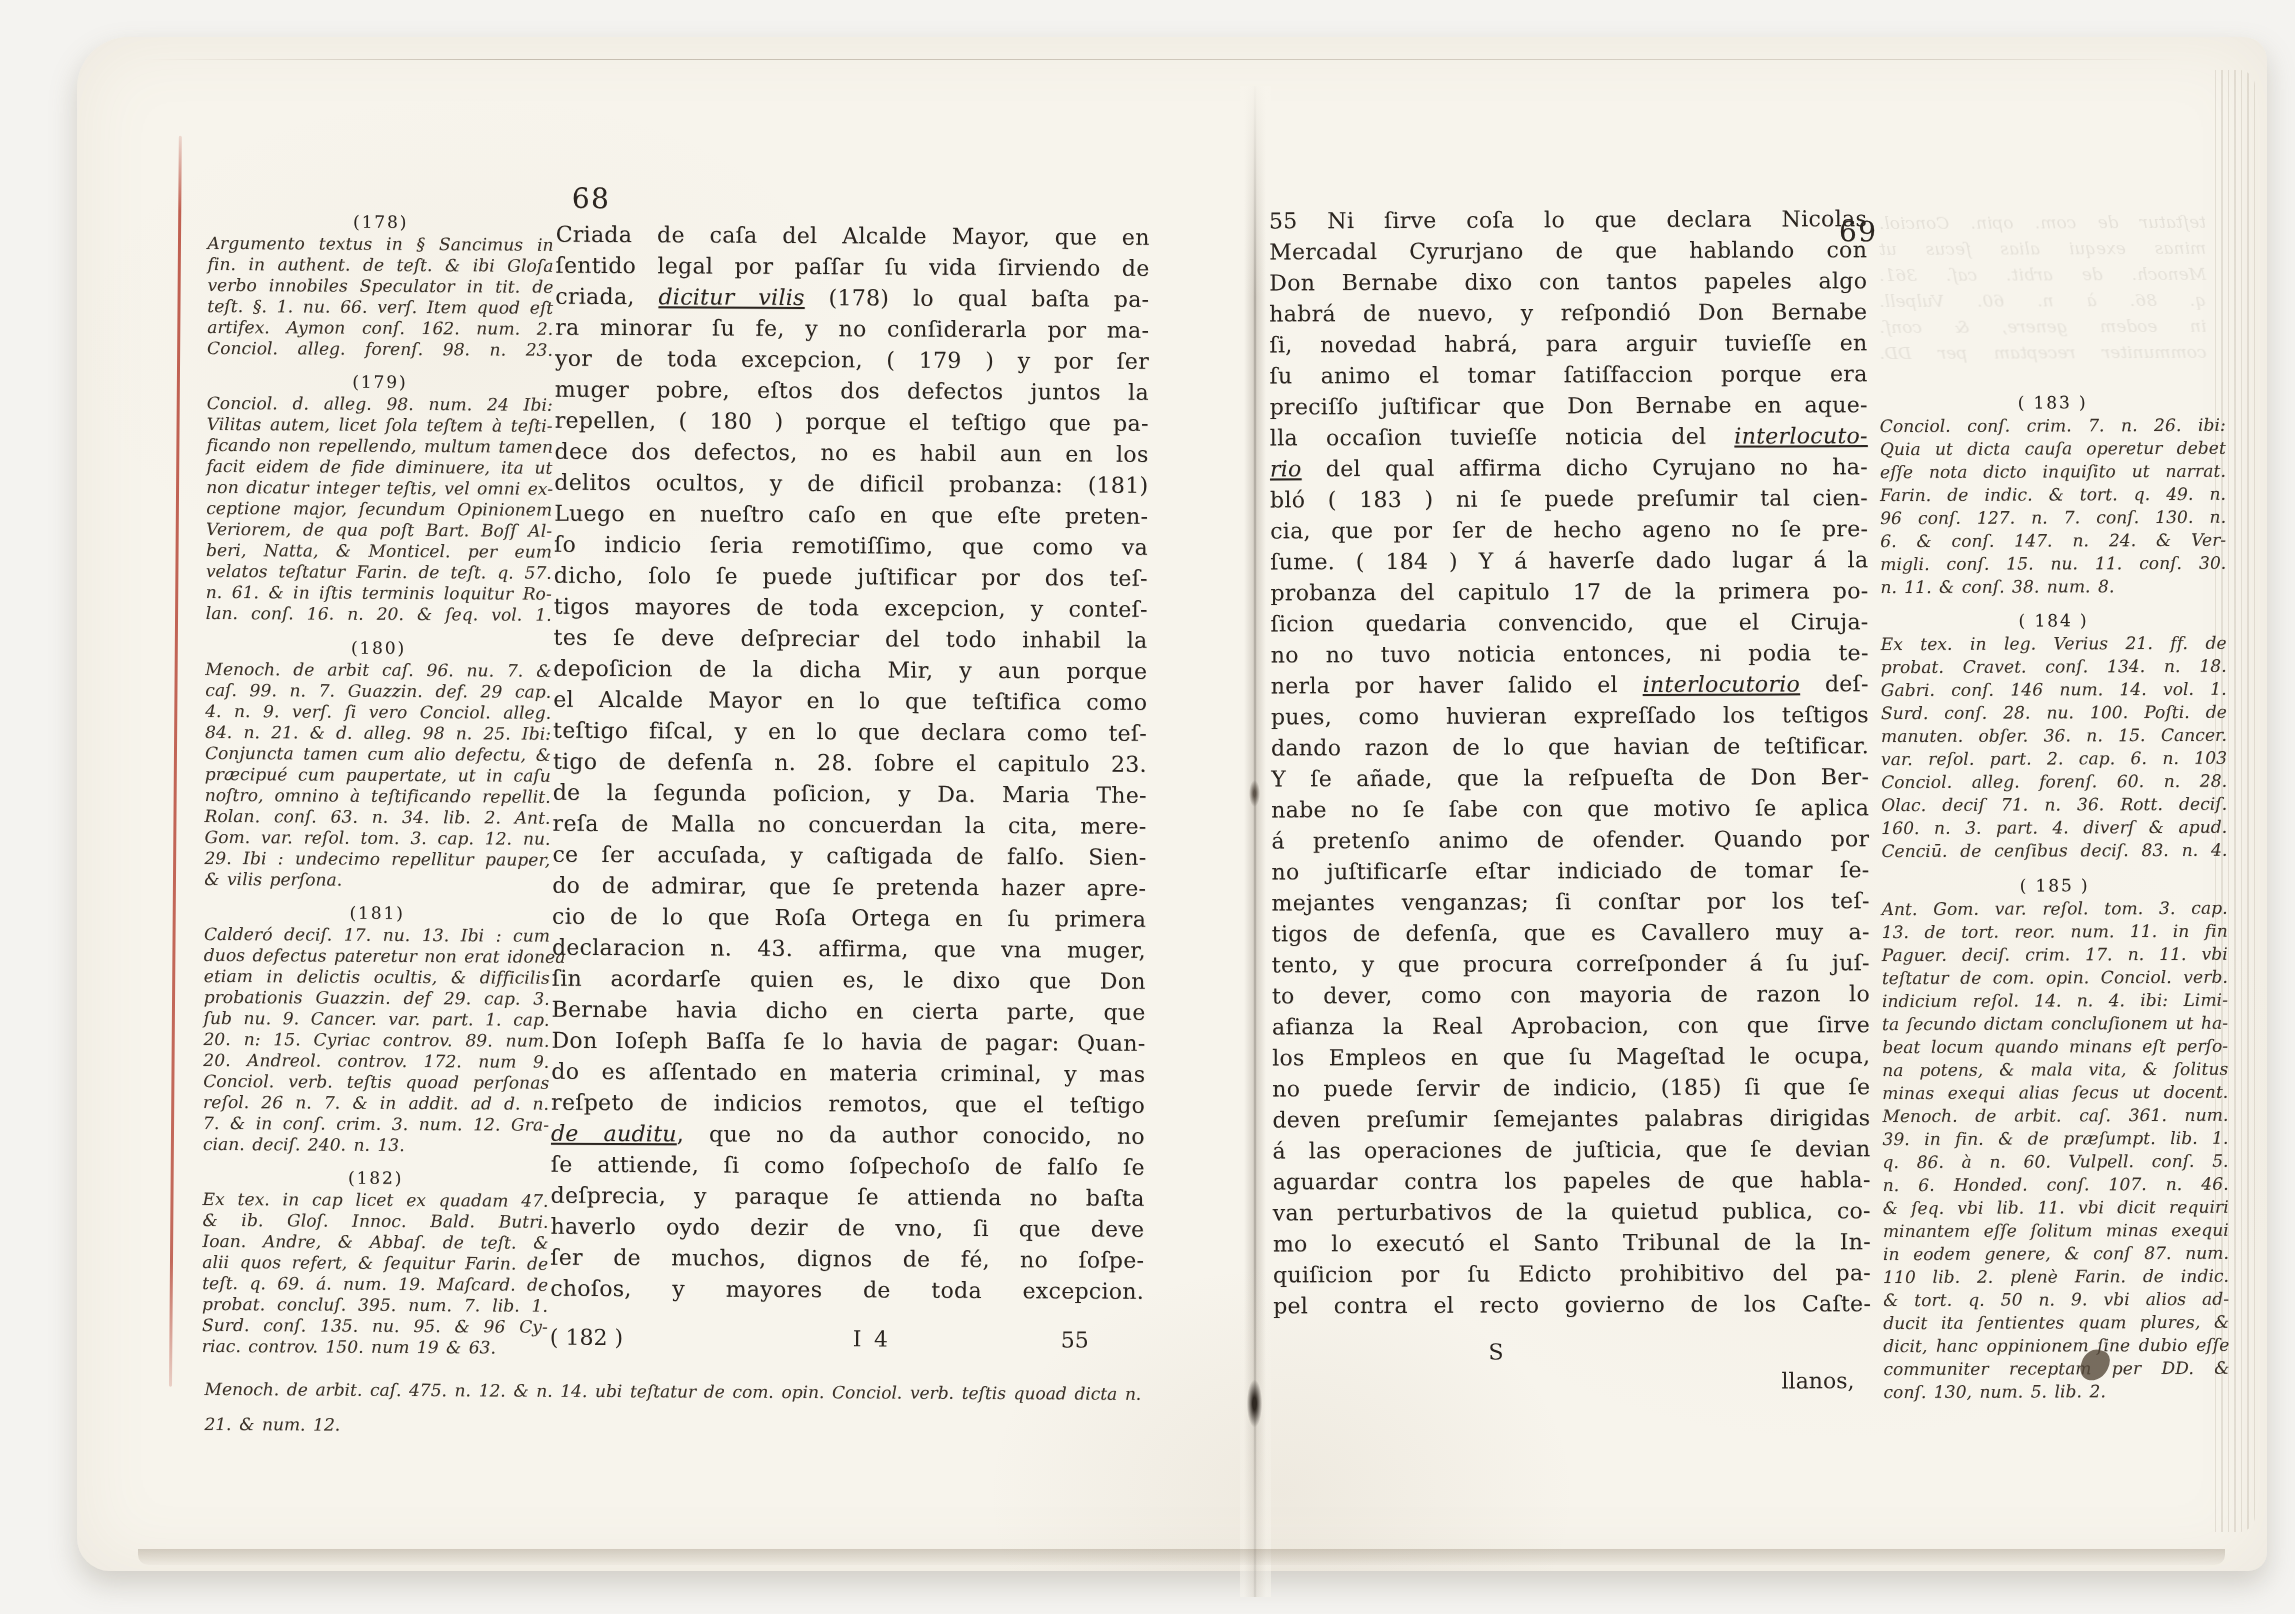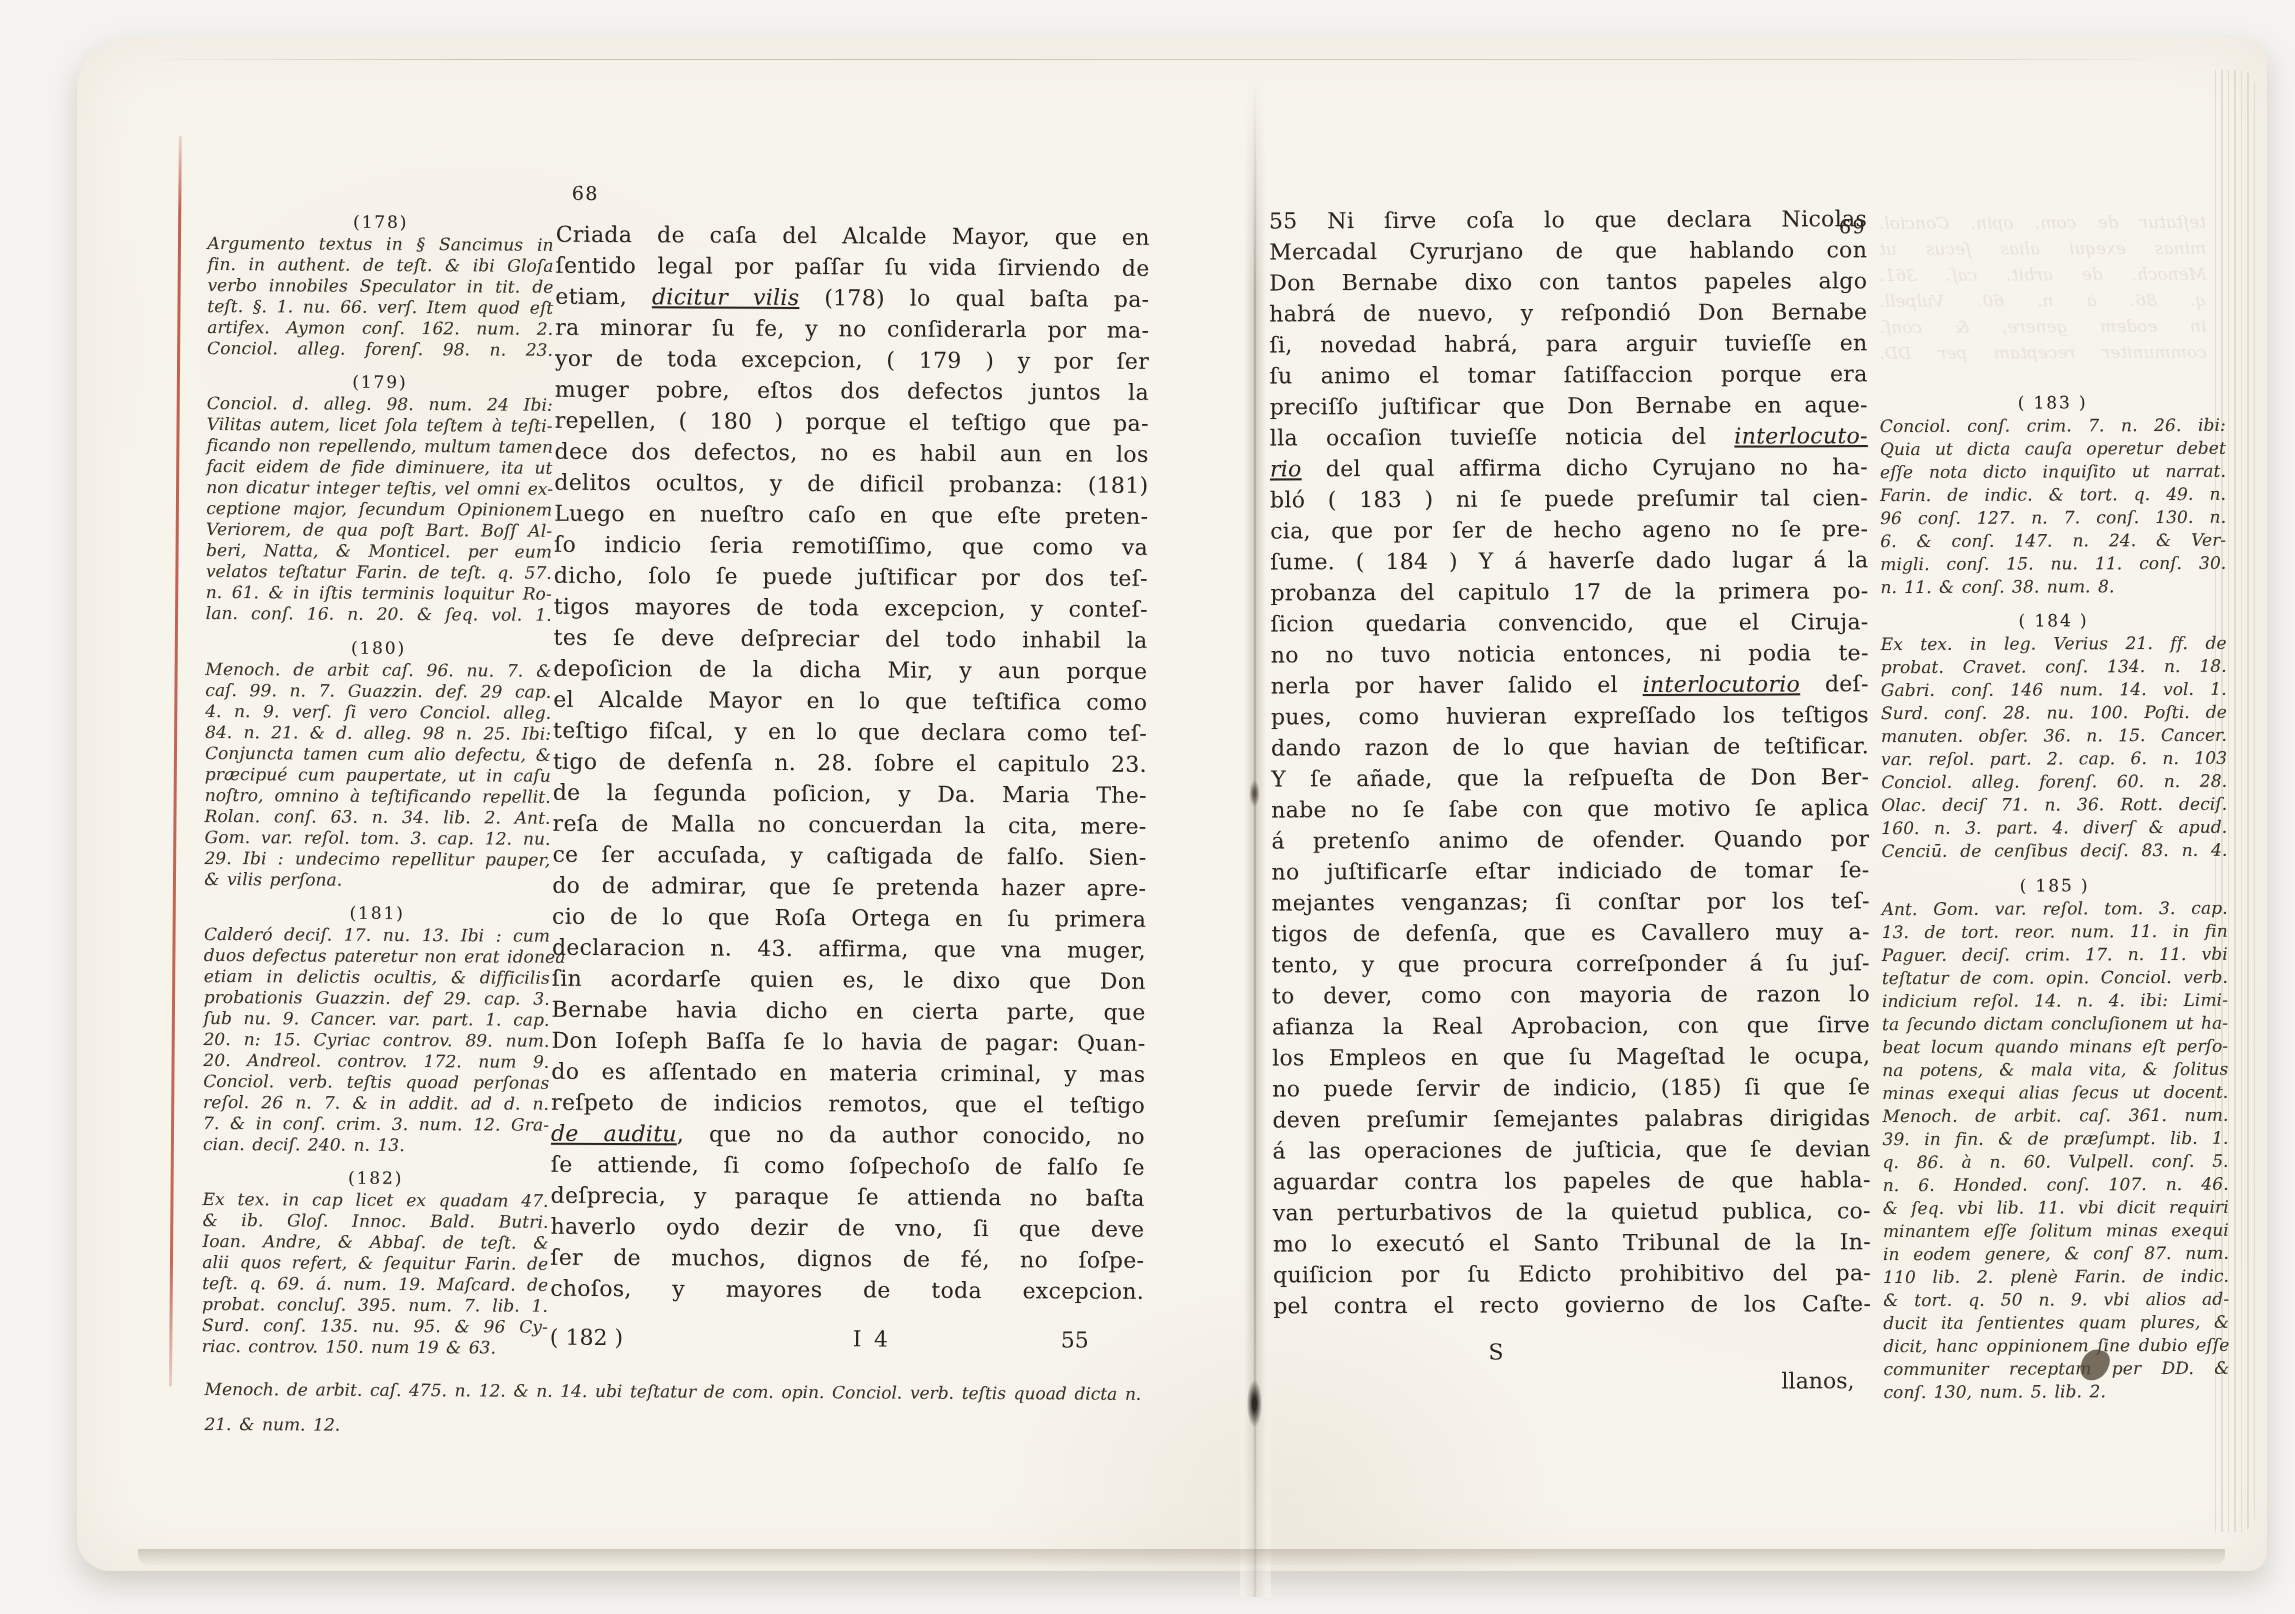--- a/index.html
+++ b/index.html
@@ -41,21 +41,21 @@
     background:radial-gradient(ellipse at center,rgba(60,50,40,.75) 15%,rgba(60,50,40,0) 70%);}
 
   .pl,.pr{position:absolute;left:0;top:0;width:2295px;height:1614px;}
   .pl{transform:rotate(.3deg);transform-origin:607px 747px;}
   .pr{transform:rotate(-.22deg);transform-origin:1634px 747px;}
 
   .red-rule{position:absolute;left:174px;top:138px;width:3.3px;height:1251px;
     background:linear-gradient(180deg,rgba(178,59,42,.15),rgba(178,59,42,.8) 6%,rgba(178,59,42,.75) 90%,rgba(178,59,42,.2));
     border-radius:1.9px;transform:rotate(.15deg);}
 
-  .pageno{font-size:19px;letter-spacing:1.4px;text-shadow:0.2px 0.4px 0.4px rgba(40,30,20,.3);text-align:center;}
+  .pageno{font-size:28px;letter-spacing:1.4px;text-shadow:0.2px 0.4px 0.4px rgba(40,30,20,.3);text-align:center;}
   .pageno-left{position:absolute;left:569px;top:182px;}
   .pageno-right{position:absolute;left:1841px;top:170px;margin-top:46px;}
 
   .tline{white-space:nowrap;text-align:justify;text-align-last:justify;}
   .tline.noj{text-align-last:left;}
   .tline .it{font-style:italic;text-decoration:underline;}
 
   .body-col{position:absolute;text-shadow:0.3px 0.4px 0.3px rgba(40,30,20,.20);}
   .body-col .tline{font-size:22px;line-height:31px;letter-spacing:0.3px;word-spacing:3.3px;}
   .body-left{left:553px;top:219px;width:594px;}
@@ -158,21 +158,21 @@
       <div class="tline"><span>Ioan. Andre, &amp; Abbaſ. de teſt. &amp;</span></div>
       <div class="tline"><span>alii quos refert, &amp; ſequitur Farin. de</span></div>
       <div class="tline"><span>teſt. q. 69. á. num. 19. Maſcard. de</span></div>
       <div class="tline"><span>probat. concluſ. 395. num. 7. lib. 1.</span></div>
       <div class="tline"><span>Surd. conſ. 135. nu. 95. &amp; 96 Cy-</span></div>
       <div class="tline noj"><span>riac. controv. 150. num 19 &amp; 63.</span></div>
     </div>
   <div class="body-col body-left">
       <div class="tline"><span>Criada de caſa del Alcalde Mayor, que en</span></div>
       <div class="tline"><span>ſentido legal por paſſar ſu vida ſirviendo de</span></div>
-      <div class="tline"><span>etiam, </span><span class="it">dicitur vilis</span><span> (178) lo qual baſta pa-</span></div>
+      <div class="tline"><span>criada, </span><span class="it">dicitur vilis</span><span> (178) lo qual baſta pa-</span></div>
       <div class="tline"><span>ra minorar ſu fe, y no conſiderarla por ma-</span></div>
       <div class="tline"><span>yor de toda excepcion, ( 179 ) y por ſer</span></div>
       <div class="tline"><span>muger pobre, eſtos dos defectos juntos la</span></div>
       <div class="tline"><span>repellen, ( 180 ) porque el teſtigo que pa-</span></div>
       <div class="tline"><span>dece dos defectos, no es habil aun en los</span></div>
       <div class="tline"><span>delitos ocultos, y de dificil probanza: (181)</span></div>
       <div class="tline"><span>Luego en nueſtro caſo en que eſte preten-</span></div>
       <div class="tline"><span>ſo indicio ſeria remotiſſimo, que como va</span></div>
       <div class="tline"><span>dicho, ſolo ſe puede juſtificar por dos teſ-</span></div>
       <div class="tline"><span>tigos mayores de toda excepcion, y conteſ-</span></div>

